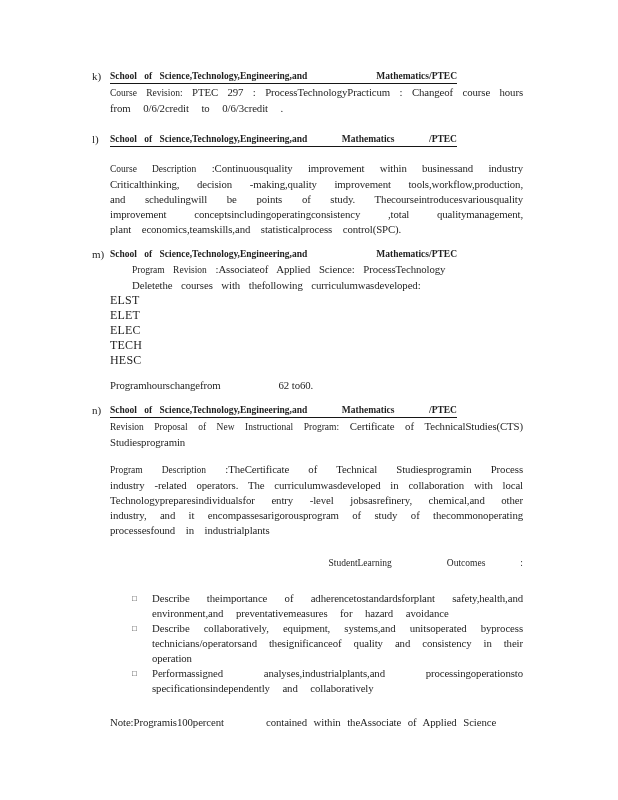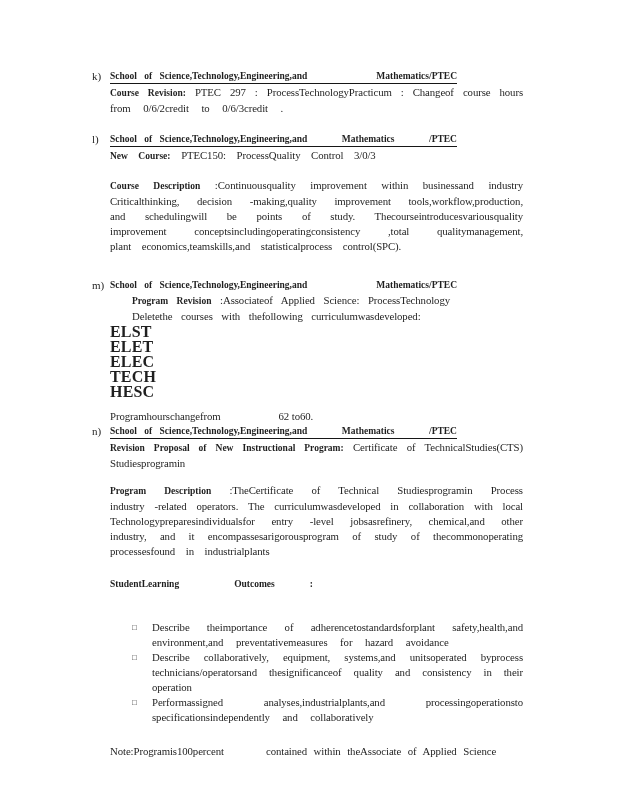--- a/index.html
+++ b/index.html
@@ -9,37 +9,37 @@
   }
   #doc{position:absolute;left:92px;top:69px;width:431px;}
   .sec{position:relative;padding-left:18px;}
   .letter{position:absolute;left:0;top:0;font-size:11px;line-height:15px;}
   .line{font-size:10.8px;line-height:15px;letter-spacing:-0.1px;min-height:15px;}
   .j{text-align:justify;text-align-last:justify;}
   .ws4{word-spacing:4px;}
   .ws6{word-spacing:6px;margin-left:22px;}
   .ws8{word-spacing:8px;}
   .ws10{word-spacing:10px;}
-  .lbl{font-weight:bold;font-size:9.5px;letter-spacing:0;}
+  .lbl{font-weight:normal;font-size:9.5px;letter-spacing:0;}
   .heading{
     display:flex;justify-content:space-between;align-items:flex-end;
     width:347px;height:14px;margin-bottom:1px;
     border-bottom:1.3px solid #161616;
     font-weight:bold;font-size:9.5px;line-height:13px;letter-spacing:0;gap:20px;
   }
   .heading.nounder{border-bottom:none;}
   .heading .hleft{word-spacing:5px;}
-  .prefix{font-weight:bold;font-size:16px;line-height:15px;letter-spacing:0.2px;}
+  .prefix{font-weight:normal;font-size:12px;line-height:15px;letter-spacing:0.2px;}
   .m-k{margin-bottom:16px;}
   .m-l{margin-bottom:14px;}
-  .m-cpara{margin-bottom:24px;}
-  .m-hours{margin-top:10px;margin-bottom:0;}
+  .m-cpara{margin-bottom:10px;}
+  .m-hours{margin-top:10px;margin-bottom:10px;}
   .m-n{margin-bottom:12px;}
   .m-ppara{margin-bottom:17px;}
-  .m-slo{margin-bottom:28px;}
+  .m-slo{margin-bottom:20px;text-align:right;}
   .m-bullets{margin-bottom:19px;}
   .gap58{margin-left:58px;}
   .gap55{margin-left:55px;}
   .gap35{margin-left:35px;}
   .gap42{margin-left:42px;}
   .bullets{margin-left:22px;}
   .bullet{display:flex;}
   .marker{width:20px;flex:0 0 20px;font-size:8px;line-height:15px;color:#2a2a2a;}
   .btext{flex:1;min-width:0;}
 </style>
@@ -60,24 +60,20 @@
     </div>
     <div class="line ws10">from 0/6/2credit to 0/6/3credit .</div>
   </div>
 
   <div class="sec m-l">
     <span class="letter">l)</span>
     <div class="heading">
       <span class="hleft">School of Science,Technology,Engineering,and</span>
       <span>Mathematics</span>
       <span>/PTEC</span>
-    </div>
-    <div class="line ws8">
-      <b class="lbl">New Course:</b>
-      <span>PTEC150: ProcessQuality Control 3/0/3</span>
     </div>
   </div>
 
   <div class="sec m-cpara">
     <div class="line j">
       <b class="lbl">Course Description</b>
       <span>:Continuousquality improvement within businessand industry</span>
     </div>
     <div class="line j">Criticalthinking, decision -making,quality improvement tools,workflow,production,</div>
     <div class="line j">and schedulingwill be points of study. Thecourseintroducesvariousquality</div>

